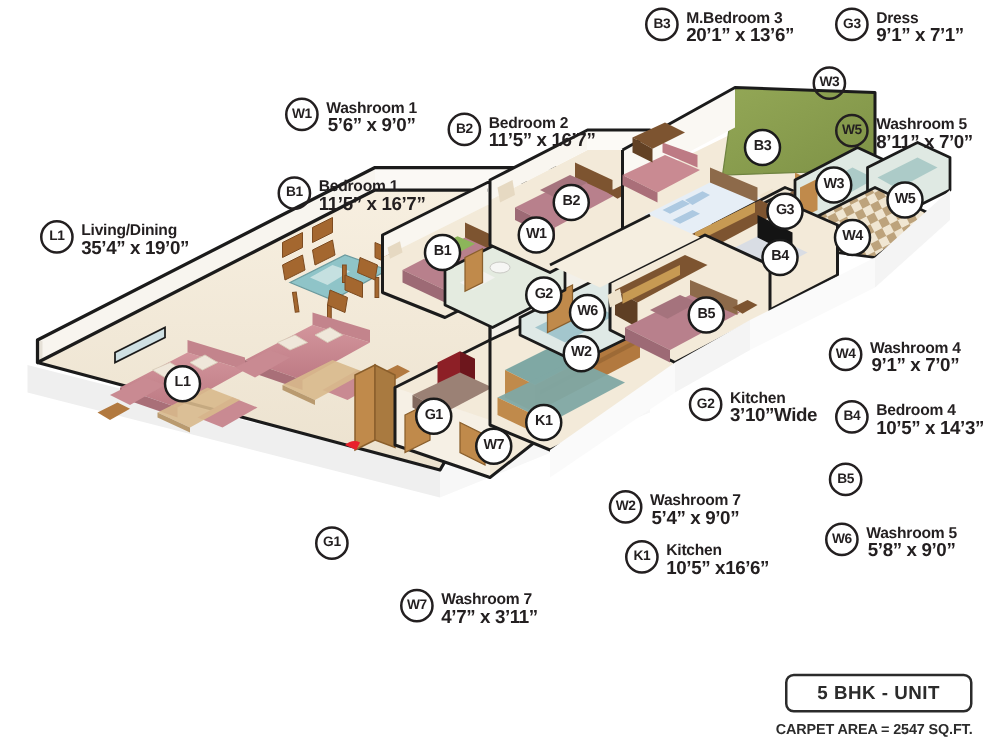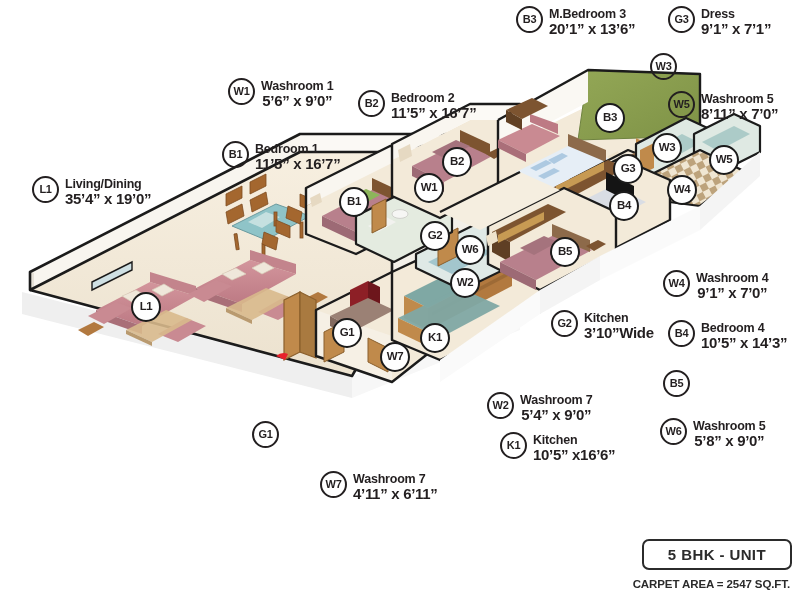--- a/index.html
+++ b/index.html
@@ -17,24 +17,24 @@
   .nm{font-size:12.5px;font-weight:700;letter-spacing:-.2px;}
   .sz{font-size:15px;font-weight:600;letter-spacing:-.3px;text-align:center;}
   .sz.l{text-align:right;}
 
   
   .mk{position:absolute;width:26px;height:26px;border:2.4px solid #1b1b1b;border-radius:50%;
       background:#fff;display:flex;align-items:center;justify-content:center;
       font-size:11.5px;font-weight:bold;letter-spacing:-.4px;line-height:1;z-index:40;}
 
   
-  #badge{position:absolute;right:8px;bottom:30px;
+  #badge{position:absolute;right:22px;bottom:30px;
          border:2.5px solid #2b2b2b;border-radius:7px;padding:5px 24px;
          font-size:15px;font-weight:bold;letter-spacing:.4px;color:#2b2b2b;}
-  #carpet{position:absolute;right:10px;bottom:10px;font-size:11.5px;font-weight:bold;
+  #carpet{position:absolute;right:22px;bottom:10px;font-size:11.5px;font-weight:bold;
           letter-spacing:-.1px;color:#2b2b2b;margin-top:24px;}
 </style>
 </head>
 <body>
 
 <svg id="plan" viewBox="0 0 800 600">
   <defs>
     <linearGradient id="gFloor" x1="0" y1="0" x2="0" y2="1">
       <stop offset="0%" stop-color="#f7efe0"></stop>
         <stop offset="100%" stop-color="#ece2cf"></stop>
@@ -413,21 +413,21 @@
         <div class="sz">10’5” x16’6”</div>
       </div>
     </div>
     <div class="lbl" style="left: 252px; top: 421px;">
       <div class="bub">G1</div>
     </div>
     <div class="lbl" style="left: 320px; top: 471px;">
       <div class="bub">W7</div>
       <div class="txt">
         <div class="nm">Washroom 7</div>
-        <div class="sz">4’11” x 6’11”</div>
+        <div class="sz">4’7” x 3’11”</div>
       </div>
     </div>
   </div>
 
 <div id="markers">
     <div class="mk" style="left: 131px; top: 292px;">L1</div>
     <div class="mk" style="left: 339px; top: 187px;">B1</div>
     <div class="mk" style="left: 414px; top: 173px;">W1</div>
     <div class="mk" style="left: 442px; top: 147px;">B2</div>
     <div class="mk" style="left: 420px; top: 221px;">G2</div>

